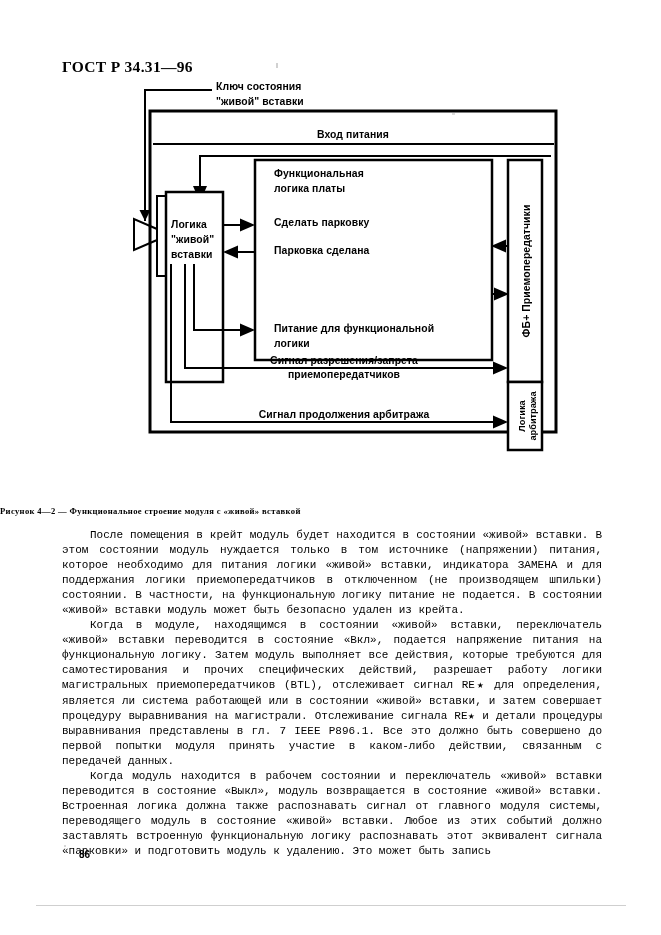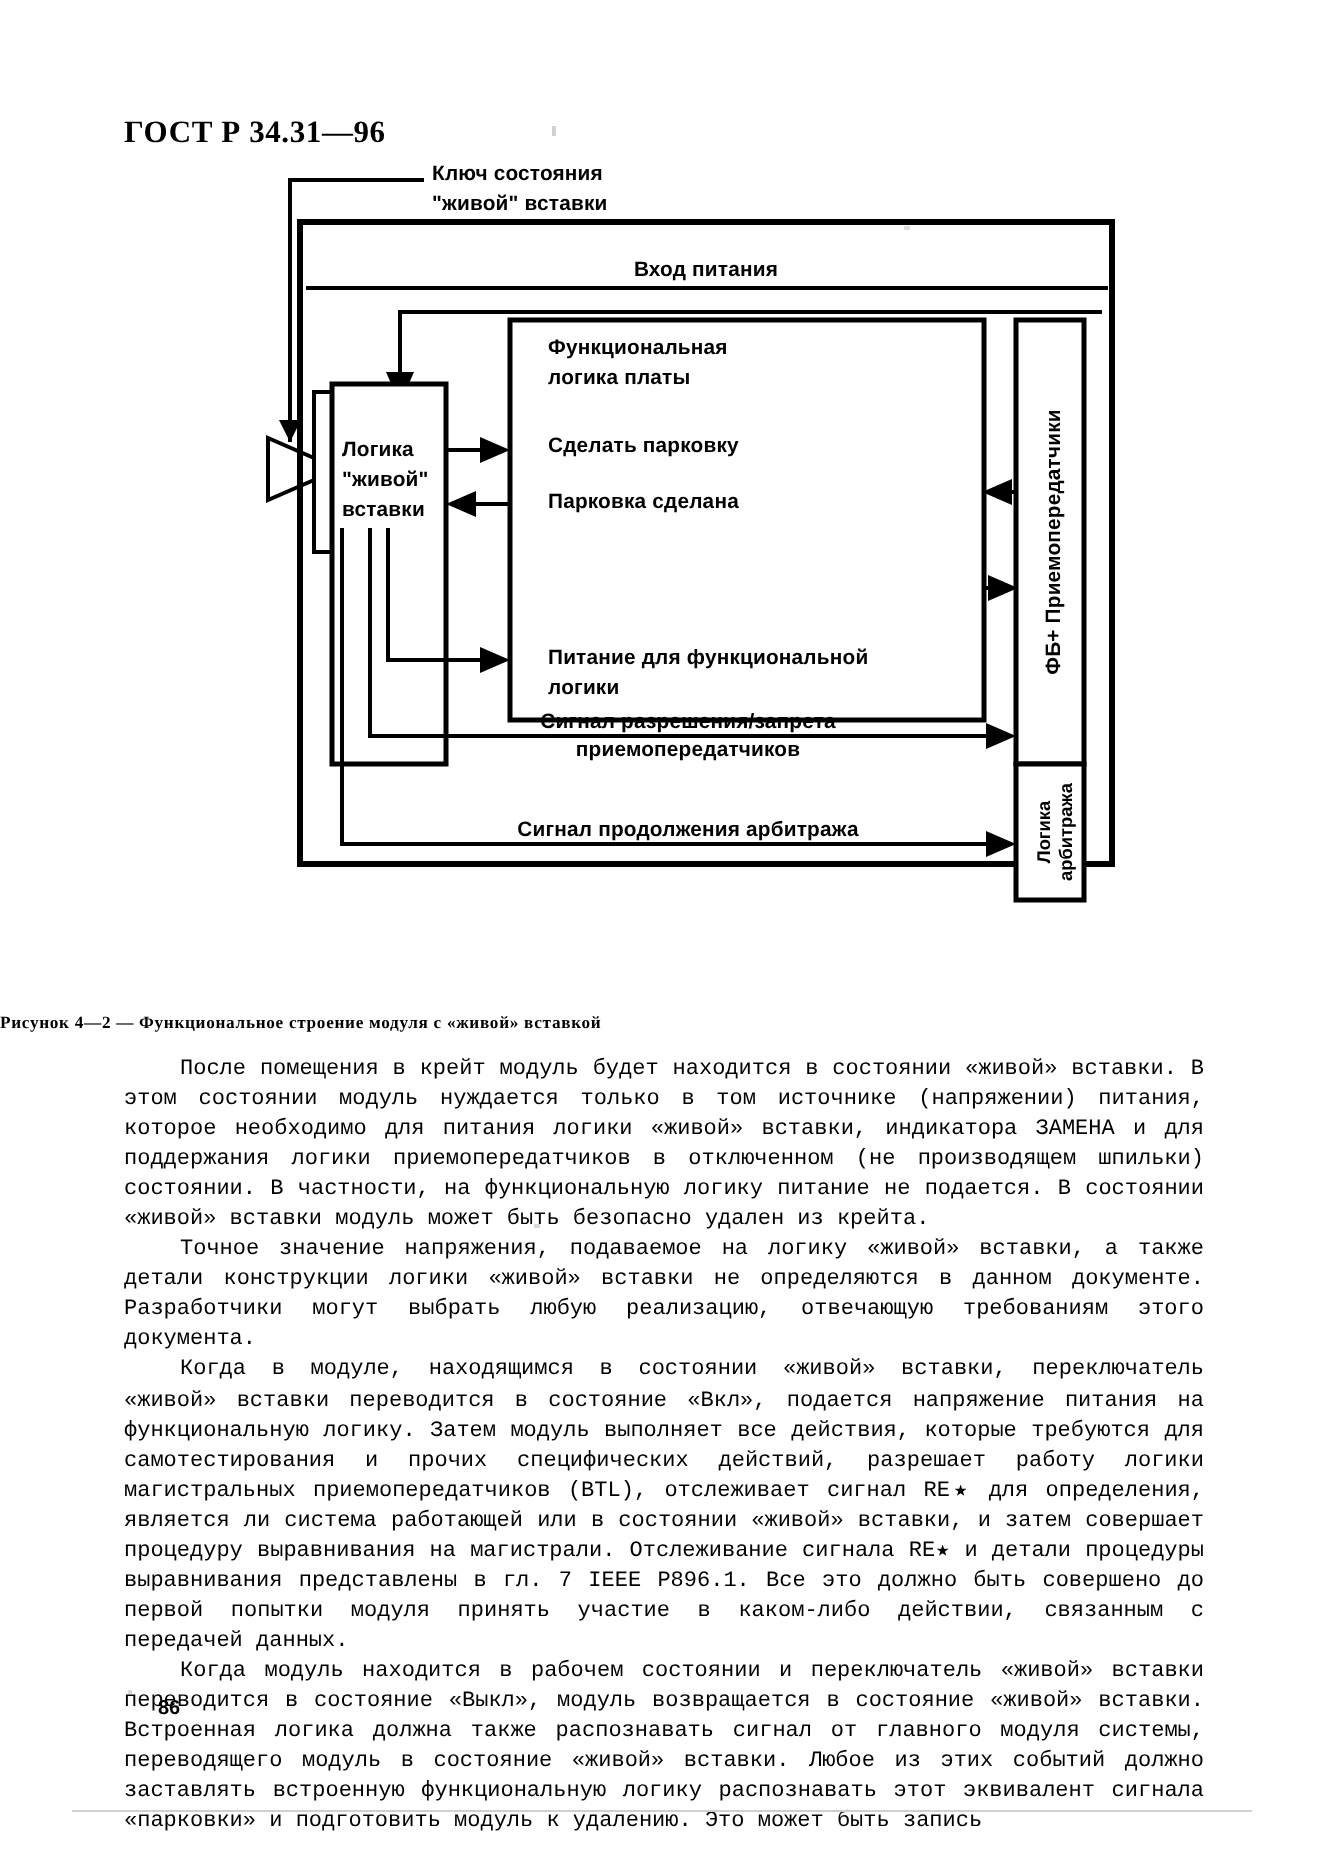--- a/index.html
+++ b/index.html
@@ -210,21 +210,20 @@
 
     <text class="dlabel" x="216" y="12">Ключ состояния</text>
     <text class="dlabel" x="216" y="27">"живой" вставки</text>
   </svg>
 </div>
 
 <div id="fig-caption">Рисунок 4—2 — Функциональное строение модуля с «живой» вставкой</div>
 
 <div id="body-text">
   <p>После помещения в крейт модуль будет находится в состоянии «живой» вставки. В этом состоянии модуль нуждается только в том источнике (напряжении) питания, которое необходимо для питания логики «живой» вставки, индикатора ЗАМЕНА и для поддержания логики приемопередатчиков в отключенном (не производящем шпильки) состоянии. В частности, на функциональную логику питание не подается. В состоянии «живой» вставки модуль может быть безопасно удален из крейта.</p>
-  <p>Точное значение напряжения, подаваемое на логику «живой» вставки, а также детали конструкции логики «живой» вставки не определяются в данном документе. Разработчики могут выбрать любую реализацию, отвечающую требованиям этого документа.</p>
   <p>Когда в модуле, находящимся в состоянии «живой» вставки, переключатель «живой» вставки переводится в состояние «Вкл», подается напряжение питания на функциональную логику. Затем модуль выполняет все действия, которые требуются для самотестирования и прочих специфических действий, разрешает работу логики магистральных приемопередатчиков (BTL), отслеживает сигнал RE★ для определения, является ли система работающей или в состоянии «живой» вставки, и затем совершает процедуру выравнивания на магистрали. Отслеживание сигнала RE★ и детали процедуры выравнивания представлены в гл. 7 IEEE P896.1. Все это должно быть совершено до первой попытки модуля принять участие в каком-либо действии, связанным с передачей данных.</p>
   <p>Когда модуль находится в рабочем состоянии и переключатель «живой» вставки переводится в состояние «Выкл», модуль возвращается в состояние «живой» вставки. Встроенная логика должна также распознавать сигнал от главного модуля системы, переводящего модуль в состояние «живой» вставки. Любое из этих событий должно заставлять встроенную функциональную логику распознавать этот эквивалент сигнала «парковки» и подготовить модуль к удалению. Это может быть запись</p>
 </div>
 
 <div id="page-number">86</div>
 
 <div id="edge-line"></div>
 <div class="speck" style="left:276px;top:63px;width:2px;height:5px;opacity:.45"></div>
 <div class="speck" style="left:452px;top:113px;width:3px;height:2px;opacity:.35"></div>
 <div class="speck" style="left:267px;top:612px;width:3px;height:2px;opacity:.4"></div>

